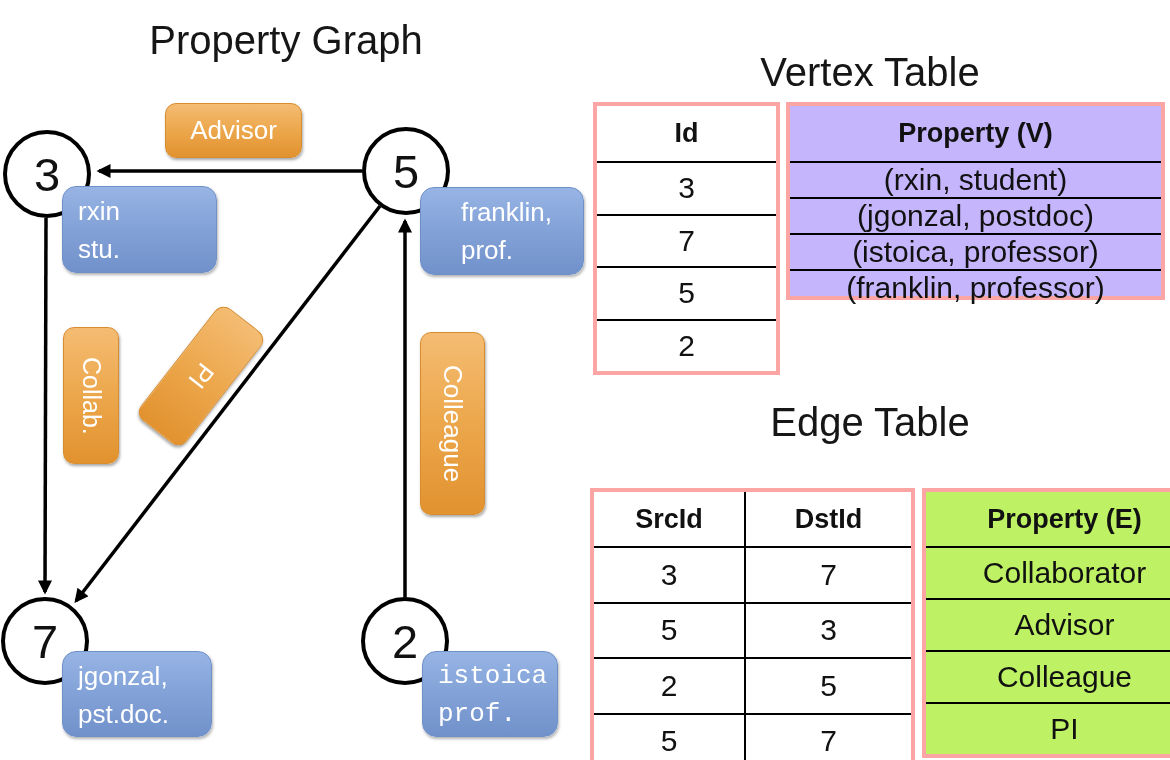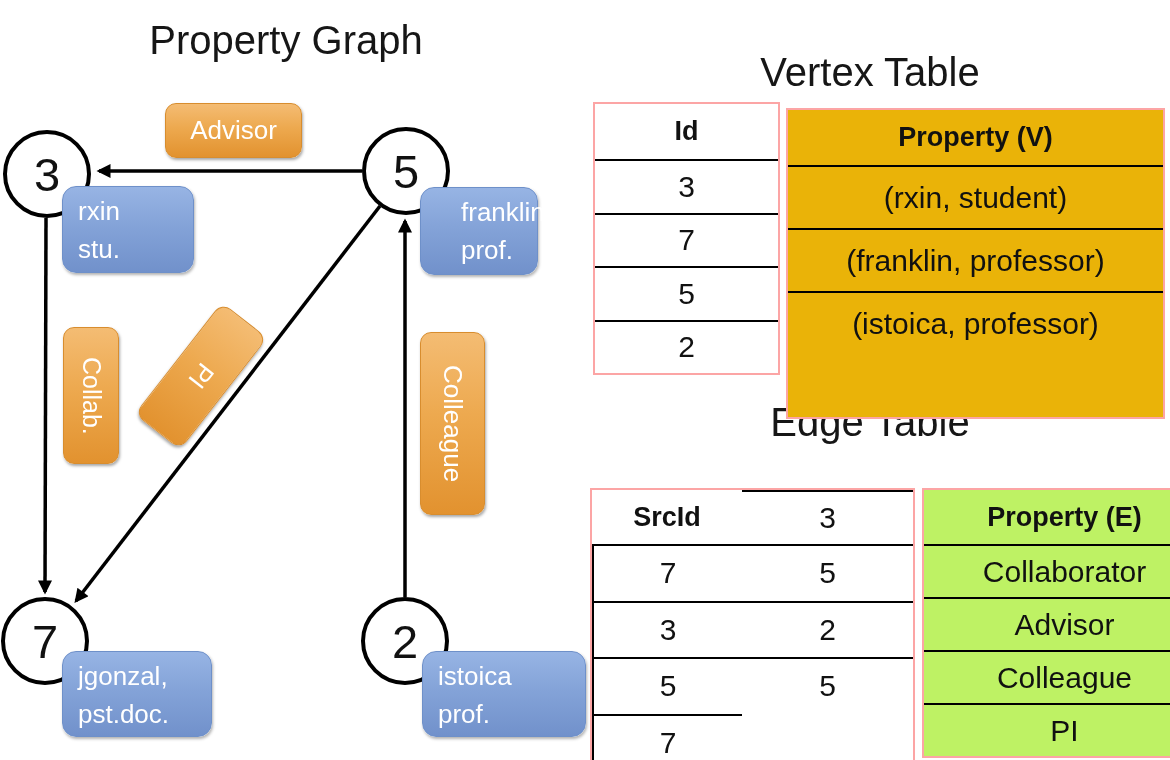--- a/index.html
+++ b/index.html
@@ -27,32 +27,32 @@
   }
   .obox.vert{writing-mode:vertical-rl;}
   .bbox{
     position:absolute;z-index:4;border-radius:14px;
     background:linear-gradient(180deg,#97B4E4 0%,#84A3D8 45%,#7191CB 100%);
     border:1px solid #6E90C9;box-shadow:1px 2px 3px rgba(0,0,0,0.30);
     color:#fff;font-size:26px;line-height:38px;padding:5px 8px 0 15px;
   }
   
   .tbl{
-    position:absolute;border:2px solid #fca5a5;display:grid;box-sizing:border-box;
+    position:absolute;border:4px solid #fca5a5;display:grid;box-sizing:border-box;
   }
   .tbl .cell{
     display:flex;align-items:center;justify-content:center;
     font-size:30px;color:#111;border-top:2px solid #000;
   }
   .tbl .cell.hdr{font-size:27px;font-weight:700;border-top:none;}
   .tbl .cell.colsep{border-left:2px solid #000;}
   #vtable-id{left:593px;top:102px;width:187px;height:273px;background:#fff;
     grid-template-rows:55px 1fr 1fr 1fr 1fr;}
-  #vtable-prop{left:786px;top:102px;width:379px;height:311px;background:#eab308;
-    grid-template-rows:55px 1fr 1fr 1fr 1fr;margin-top:6px;}
+  #vtable-prop{left:786px;top:102px;width:379px;height:198px;background:#c4b5fd;
+    grid-template-rows:55px 1fr 1fr 1fr 1fr;}
   #etable-ids{left:590px;top:488px;width:325px;height:284px;background:#fff;
     grid-template-columns:150px 1fr;grid-template-rows:54px 1fr 1fr 1fr 1fr;}
   #etable-prop{left:922px;top:488px;width:285px;height:270px;background:#bef264;
     grid-template-rows:54px 1fr 1fr 1fr 1fr;}
 </style>
 </head>
 <body>
 
 <div class="title" style="left:0;top:18px;width:572px;">Property Graph</div>
 <div class="title" style="left:585px;top:18px;width:570px;margin-top:32px;">Vertex Table</div>
@@ -81,53 +81,55 @@
 </div>
 <div class="vertex-circle" style="left:361px;top:597px;">
   <span>2</span>
 </div>
 
 <div class="obox" style="left:165px;top:103px;width:135px;height:53px;">Advisor</div>
 <div class="obox vert" style="left:63px;top:327px;width:54px;height:135px;font-size:25px;">Collab.</div>
 <div class="obox vert" style="left:172px;top:305px;width:56px;height:140px;font-size:25px;transform:rotate(38deg);">PI</div>
 <div class="obox vert" style="left:420px;top:332px;width:63px;height:181px;">Colleague</div>
 
-<div class="bbox" style="left:62px;top:186px;width:132px;height:87px;box-sizing:border-box;">
+<div class="bbox" style="left:62px;top:186px;width:155px;height:87px;box-sizing:border-box;">
   <div>rxin</div>
   <div>stu.</div>
 </div>
-<div class="bbox" style="left:420px;top:187px;width:118px;height:88px;box-sizing:border-box;padding-left:40px;">
+<div class="bbox" style="left:420px;top:187px;width:164px;height:88px;box-sizing:border-box;padding-left:40px;">
   <div>franklin,</div>
   <div>prof.</div>
 </div>
 <div class="bbox" style="left:62px;top:651px;width:150px;height:86px;box-sizing:border-box;">
   <div>jgonzal,</div>
   <div>pst.doc.</div>
 </div>
-<div class="bbox" style="left:422px;top:651px;width:164px;height:86px;box-sizing:border-box;">
+<div class="bbox" style="left:422px;top:651px;width:136px;height:86px;box-sizing:border-box;font-family:Liberation Mono, monospace;">
   <div>istoica</div>
   <div>prof.</div>
 </div>
 
 <div class="tbl" id="vtable-id">
   <div class="cell hdr">Id</div>
   <div class="cell">3</div>
   <div class="cell">7</div>
   <div class="cell">5</div>
   <div class="cell">2</div>
 </div>
 <div class="tbl" id="vtable-prop">
   <div class="cell hdr">Property (V)</div>
   <div class="cell">(rxin, student)</div>
+  <div class="cell">(jgonzal, postdoc)</div>
+  <div class="cell">(istoica, professor)</div>
   <div class="cell">(franklin, professor)</div>
-  <div class="cell">(istoica, professor)</div>
 </div>
 
 <div class="tbl" id="etable-ids">
   <div class="cell hdr">SrcId</div>
+  <div class="cell hdr colsep">DstId</div>
   <div class="cell">3</div>
   <div class="cell colsep">7</div>
   <div class="cell">5</div>
   <div class="cell colsep">3</div>
   <div class="cell">2</div>
   <div class="cell colsep">5</div>
   <div class="cell">5</div>
   <div class="cell colsep">7</div>
 </div>
 <div class="tbl" id="etable-prop">

